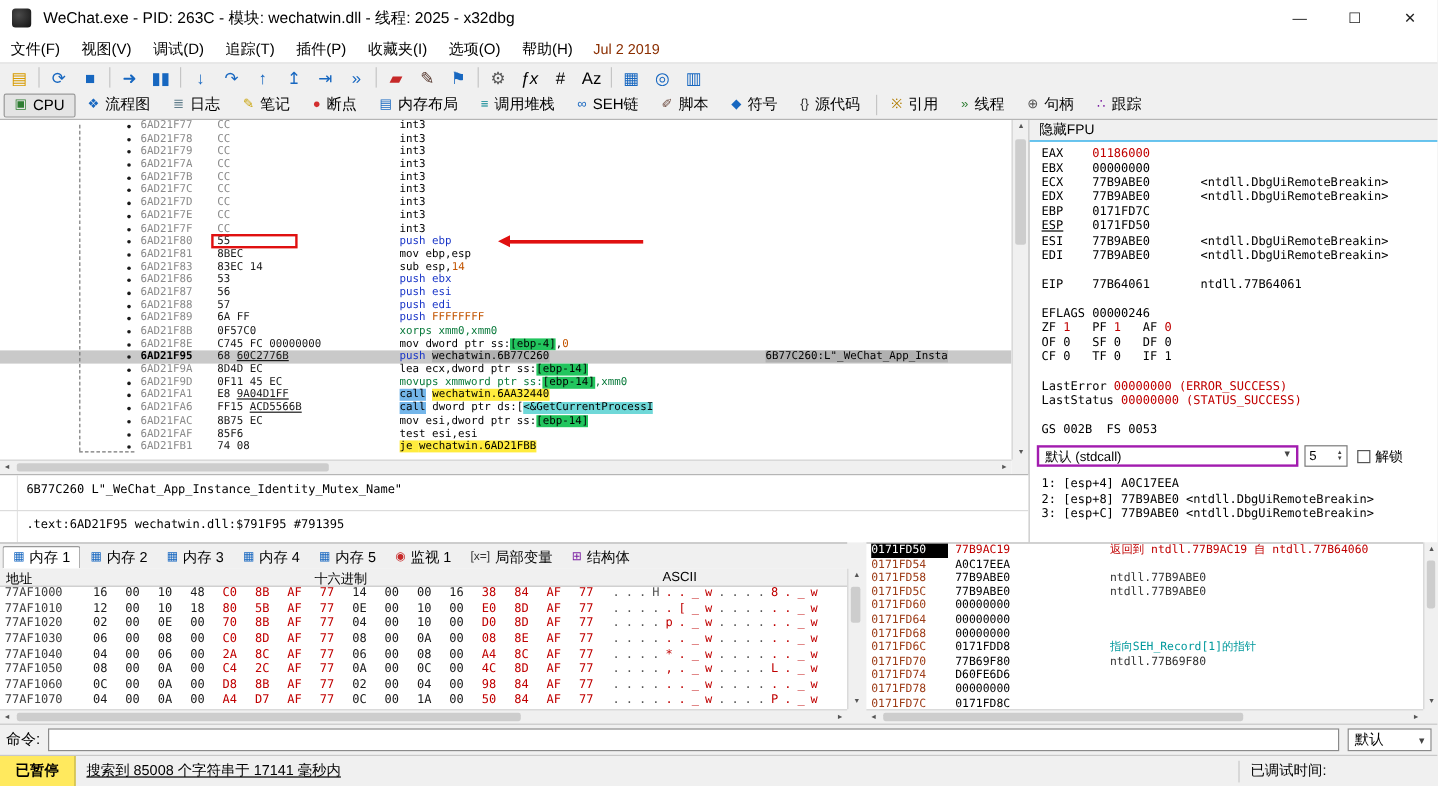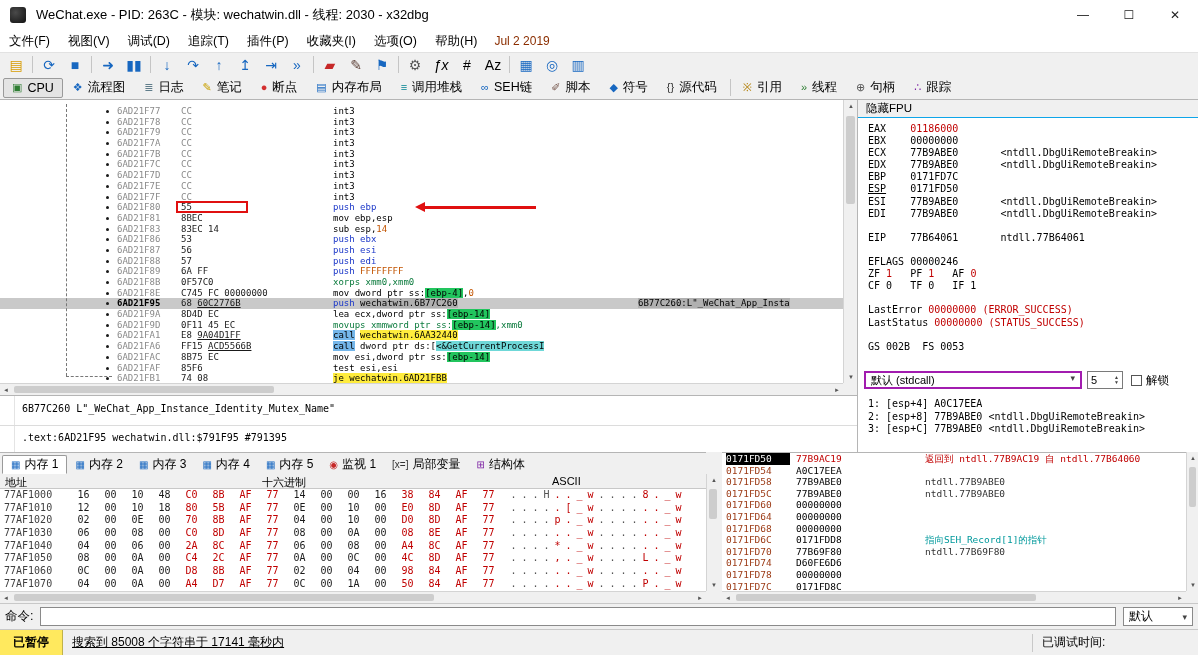--- a/index.html
+++ b/index.html
@@ -23,21 +23,21 @@
 .tbicon{width:26px;height:22px;display:flex;align-items:center;justify-content:center;font-size:14px;line-height:1;}
 .tbsep{width:1px;height:17px;background:#c5c5c5;margin:0 3px;}
 
 
 .tabbar{position:absolute;left:0;top:76px;width:1198px;height:24px;background:#f0f0f0;display:flex;align-items:center;padding-left:3px;border-bottom:1px solid #b5b5b5;}
 .tab{display:flex;align-items:center;gap:5px;padding:1px 8px;height:20px;font-size:12.5px;margin-right:1px;border:1px solid transparent;white-space:nowrap;}
 .tab.sel{background:#e4e4e4;border:1px solid #9a9a9a;border-radius:2px;}
 .tab-icon{font-size:11px;line-height:1;}
 
 
-.disasm{position:absolute;left:0;top:100px;width:843px;height:350px;background:#fff;overflow:hidden;font-family:"DejaVu Sans Mono","Liberation Mono",monospace;font-size:9px;padding-top:6px;}
+.disasm{position:absolute;left:0;top:100px;width:843px;height:350px;background:#fff;overflow:hidden;font-family:"DejaVu Sans Mono","Liberation Mono",monospace;font-size:9px;padding-top:0;}
 .drow{position:relative;height:10.7px;line-height:10.7px;white-space:pre;}
 .drow.sel{background:#c9c9c9;}
 .d-dot{position:absolute;left:106px;top:4px;width:3px;height:3px;border-radius:50%;background:#1a1a1a;}
 .d-addr{position:absolute;left:117px;color:#8a8a8a;}
 .drow.sel .d-addr{color:#000;font-weight:bold;}
 .d-bytes{position:absolute;left:181px;color:#1a1a1a;}
 .d-instr{position:absolute;left:333px;color:#000;}
 .d-cmt{position:absolute;left:638px;}
 .d-bracket-v{position:absolute;left:66px;top:4px;height:272px;border-left:1px dashed #777;}
 .d-bracket-h{position:absolute;left:66px;top:276px;width:46px;border-top:1px dashed #777;}
@@ -130,21 +130,21 @@
 .status-state{background:#ffe95e;border-right:1px solid #c0b24a;height:100%;display:flex;align-items:center;padding:0 13px;font-weight:bold;}
 .status-msg{padding:0 9px;text-decoration:underline;}
 .status-sep{position:absolute;left:1032px;top:4px;width:1px;height:18px;background:#c8c8c8;}
 .status-right{position:absolute;left:1042px;top:0;height:100%;display:flex;align-items:center;}
 </style>
 </head>
 <body>
 
 <div class="titlebar">
   <div class="app-icon"></div>
-  <div class="title-text">WeChat.exe - PID: 263C - 模块: wechatwin.dll - 线程: 2030 - x32dbg</div>
+  <div class="title-text">WeChat.exe - PID: 263C - 模块: wechatwin.dll - 线程: 2025 - x32dbg</div>
   <div class="win-btns">
     <div class="win-btn">—</div>
     <div class="win-btn">☐</div>
     <div class="win-btn">✕</div>
   </div>
 </div>
 
 <div class="menubar">
 
 <div class="menu-item">文件(F)</div>
@@ -308,20 +308,21 @@
       <div class="rline"><span>EDX    </span><span>77B9ABE0</span><span>       </span><span>&lt;ntdll.DbgUiRemoteBreakin&gt;</span></div>
       <div class="rline"><span>EBP    </span><span>0171FD7C</span></div>
       <div class="rline"><span class="c-u">ESP</span><span>    </span><span>0171FD50</span></div>
       <div class="rline"><span>ESI    </span><span>77B9ABE0</span><span>       </span><span>&lt;ntdll.DbgUiRemoteBreakin&gt;</span></div>
       <div class="rline"><span>EDI    </span><span>77B9ABE0</span><span>       </span><span>&lt;ntdll.DbgUiRemoteBreakin&gt;</span></div>
       <div class="rline"><span></span></div>
       <div class="rline"><span>EIP    </span><span>77B64061</span><span>       </span><span>ntdll.77B64061</span></div>
       <div class="rline"><span></span></div>
       <div class="rline"><span>EFLAGS </span><span>00000246</span></div>
       <div class="rline"><span>ZF </span><span class="c-red">1</span><span>   PF </span><span class="c-red">1</span><span>   AF </span><span class="c-red">0</span></div>
+      <div class="rline"><span>OF 0   SF 0   DF 0</span></div>
       <div class="rline"><span>CF 0   TF 0   IF 1</span></div>
       <div class="rline"><span></span></div>
       <div class="rline"><span>LastError </span><span class="c-red">00000000 (ERROR_SUCCESS)</span></div>
       <div class="rline"><span>LastStatus </span><span class="c-red">00000000 (STATUS_SUCCESS)</span></div>
       <div class="rline"><span></span></div>
       <div class="rline"><span>GS 002B  FS 0053</span></div>
     </div>
   <div class="regs-conv">
     <div class="conv-select">
       <span>默认 (stdcall)</span>

